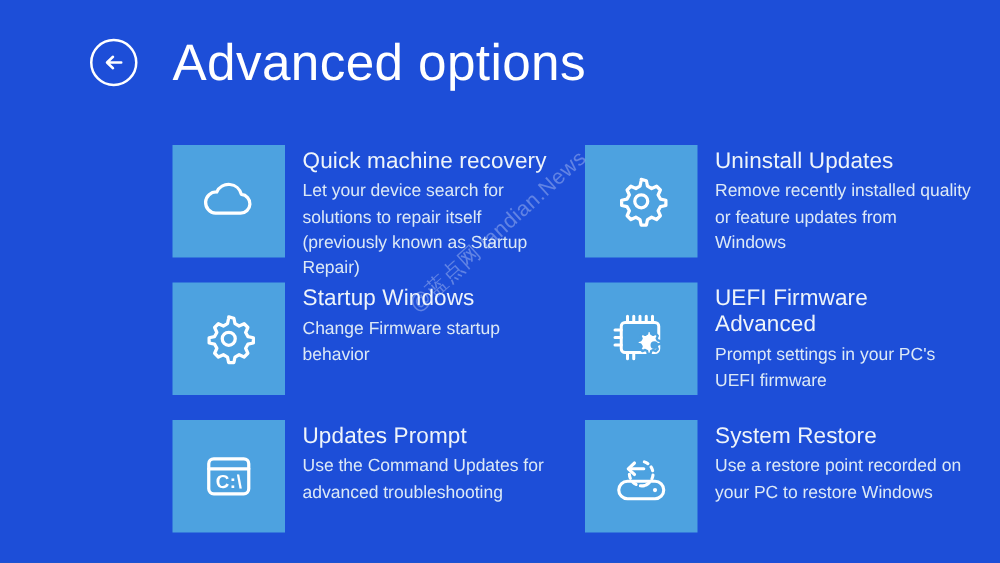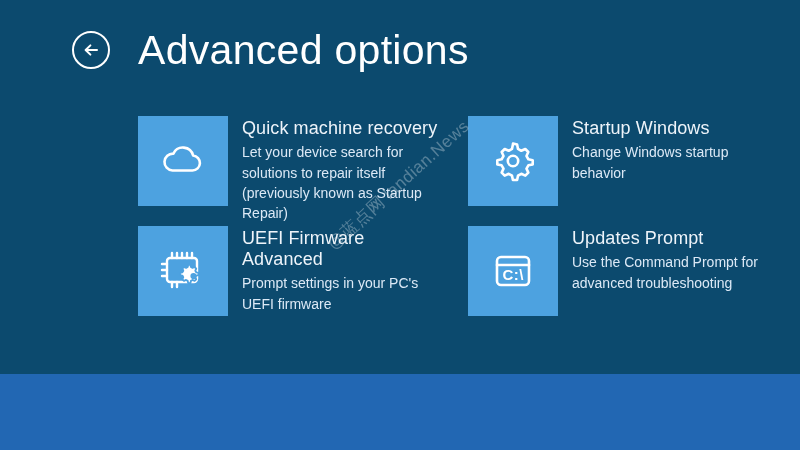--- a/index.html
+++ b/index.html
@@ -12,22 +12,22 @@
     height: 450px;
     overflow: hidden;
     background: #2267b3;
     font-family: "Liberation Sans", sans-serif;
     -webkit-font-smoothing: antialiased;
   }
 
   #screen {
     position: relative;
     width: 800px;
-    height: 374px;
-    background: #0c4a6e;
+    height: 450px;
+    background: #1d4ed8;
     overflow: hidden;
   }
 
   
   #header {
     position: absolute;
     left: 72px;
     top: 22px;
     display: flex;
     align-items: center;
@@ -155,34 +155,49 @@
             <path d="M16.5 36.5 H36.5 a7.5 7.5 0 0 0 0.6 -14.97 A10.5 10.5 0 0 0 17.4 19.6 A8.2 8.2 0 0 0 16.5 36.5 Z" fill="none" stroke="#ffffff" stroke-width="2.6" stroke-linecap="round" stroke-linejoin="round"></path>
           </svg>
         </span>
       </div>
       <div class="option-text">
         <div class="option-title">Quick machine recovery</div>
         <div class="option-desc">Let your device search for solutions to repair itself (previously known as Startup Repair)</div>
       </div>
     </div>
 
-
     <div class="option-item">
       <div class="option-tile">
         <span>
           <svg width="54" height="54" viewBox="0 0 54 54" aria-hidden="true">
             <path d="M27 9.5
                      l4.1 1.1 0.9 4.3 3.3 1.9 4.0 -1.8 3.0 3.0 -1.8 4.0 1.9 3.3 4.3 0.9 0 4.2 -4.3 0.9 -1.9 3.3 1.8 4.0 -3.0 3.0 -4.0 -1.8 -3.3 1.9 -0.9 4.3 -4.2 0 -0.9 -4.3 -3.3 -1.9 -4.0 1.8 -3.0 -3.0 1.8 -4.0 -1.9 -3.3 -4.3 -0.9 0 -4.2 4.3 -0.9 1.9 -3.3 -1.8 -4.0 3.0 -3.0 4.0 1.8 3.3 -1.9 0.9 -4.3 Z" fill="none" stroke="#ffffff" stroke-width="2.6" stroke-linejoin="round"></path>
             <circle cx="27" cy="27" r="5.2" fill="none" stroke="#ffffff" stroke-width="2.6"></circle>
           </svg>
         </span>
       </div>
       <div class="option-text">
+        <div class="option-title">Uninstall Updates</div>
+        <div class="option-desc">Remove recently installed quality or feature updates from Windows</div>
+      </div>
+    </div>
+
+    <div class="option-item">
+      <div class="option-tile">
+        <span>
+          <svg width="54" height="54" viewBox="0 0 54 54" aria-hidden="true">
+            <path d="M27 9.5
+                     l4.1 1.1 0.9 4.3 3.3 1.9 4.0 -1.8 3.0 3.0 -1.8 4.0 1.9 3.3 4.3 0.9 0 4.2 -4.3 0.9 -1.9 3.3 1.8 4.0 -3.0 3.0 -4.0 -1.8 -3.3 1.9 -0.9 4.3 -4.2 0 -0.9 -4.3 -3.3 -1.9 -4.0 1.8 -3.0 -3.0 1.8 -4.0 -1.9 -3.3 -4.3 -0.9 0 -4.2 4.3 -0.9 1.9 -3.3 -1.8 -4.0 3.0 -3.0 4.0 1.8 3.3 -1.9 0.9 -4.3 Z" fill="none" stroke="#ffffff" stroke-width="2.6" stroke-linejoin="round"></path>
+            <circle cx="27" cy="27" r="5.2" fill="none" stroke="#ffffff" stroke-width="2.6"></circle>
+          </svg>
+        </span>
+      </div>
+      <div class="option-text">
         <div class="option-title">Startup Windows</div>
-        <div class="option-desc">Change Windows startup behavior</div>
+        <div class="option-desc">Change Firmware startup behavior</div>
       </div>
     </div>
 
     <div class="option-item">
       <div class="option-tile">
         <span>
           <svg width="56" height="56" viewBox="0 0 56 56" aria-hidden="true">
             <g fill="none" stroke="#ffffff" stroke-width="2.4" stroke-linecap="round" stroke-linejoin="round">
               <rect x="12" y="15" width="30" height="24" rx="3"></rect>
               <path d="M17 15 V10 M22 15 V10 M27 15 V10 M32 15 V10 M37 15 V10"></path>
@@ -207,24 +222,44 @@
             <g fill="none" stroke="#ffffff" stroke-width="2.6" stroke-linecap="round" stroke-linejoin="round">
               <rect x="11" y="13" width="32" height="28" rx="4"></rect>
               <path d="M11 21 H43"></path>
             </g>
             <text x="16.5" y="36" fill="#ffffff" font-family="'Liberation Sans', sans-serif" font-size="15" font-weight="700" letter-spacing="0.5">C:\</text>
           </svg>
         </span>
       </div>
       <div class="option-text">
         <div class="option-title">Updates Prompt</div>
-        <div class="option-desc">Use the Command Prompt for advanced troubleshooting</div>
-      </div>
-    </div>
-
+        <div class="option-desc">Use the Command Updates for advanced troubleshooting</div>
+      </div>
+    </div>
+
+    <div class="option-item">
+      <div class="option-tile">
+        <span>
+          <svg width="56" height="56" viewBox="0 0 56 56" aria-hidden="true">
+            <g fill="none" stroke="#ffffff" stroke-width="2.5" stroke-linecap="round" stroke-linejoin="round">
+              <rect x="10" y="32" width="36" height="14" rx="7"></rect>
+              <circle cx="39" cy="39" r="1.7" fill="#ffffff" stroke="none"></circle>
+              <path d="M30.5 16.5 A10 10 0 0 1 30.6 35.5" stroke-dasharray="3.2 3.6"></path>
+              <path d="M30.5 35.5 A10 10 0 0 1 18.5 26.5" stroke-dasharray="3.2 3.6"></path>
+              <path d="M18.4 22.0 H30.0"></path>
+              <path d="M22.6 17.4 L17.6 22.1 L22.6 26.6"></path>
+            </g>
+          </svg>
+        </span>
+      </div>
+      <div class="option-text">
+        <div class="option-title">System Restore</div>
+        <div class="option-desc">Use a restore point recorded on your PC to restore Windows</div>
+      </div>
+    </div>
 
   </div>
 
   <div id="watermark">
     <div id="watermark-text">@蓝点网 landian.News</div>
   </div>
 
 </div>
 
 </body></html>

